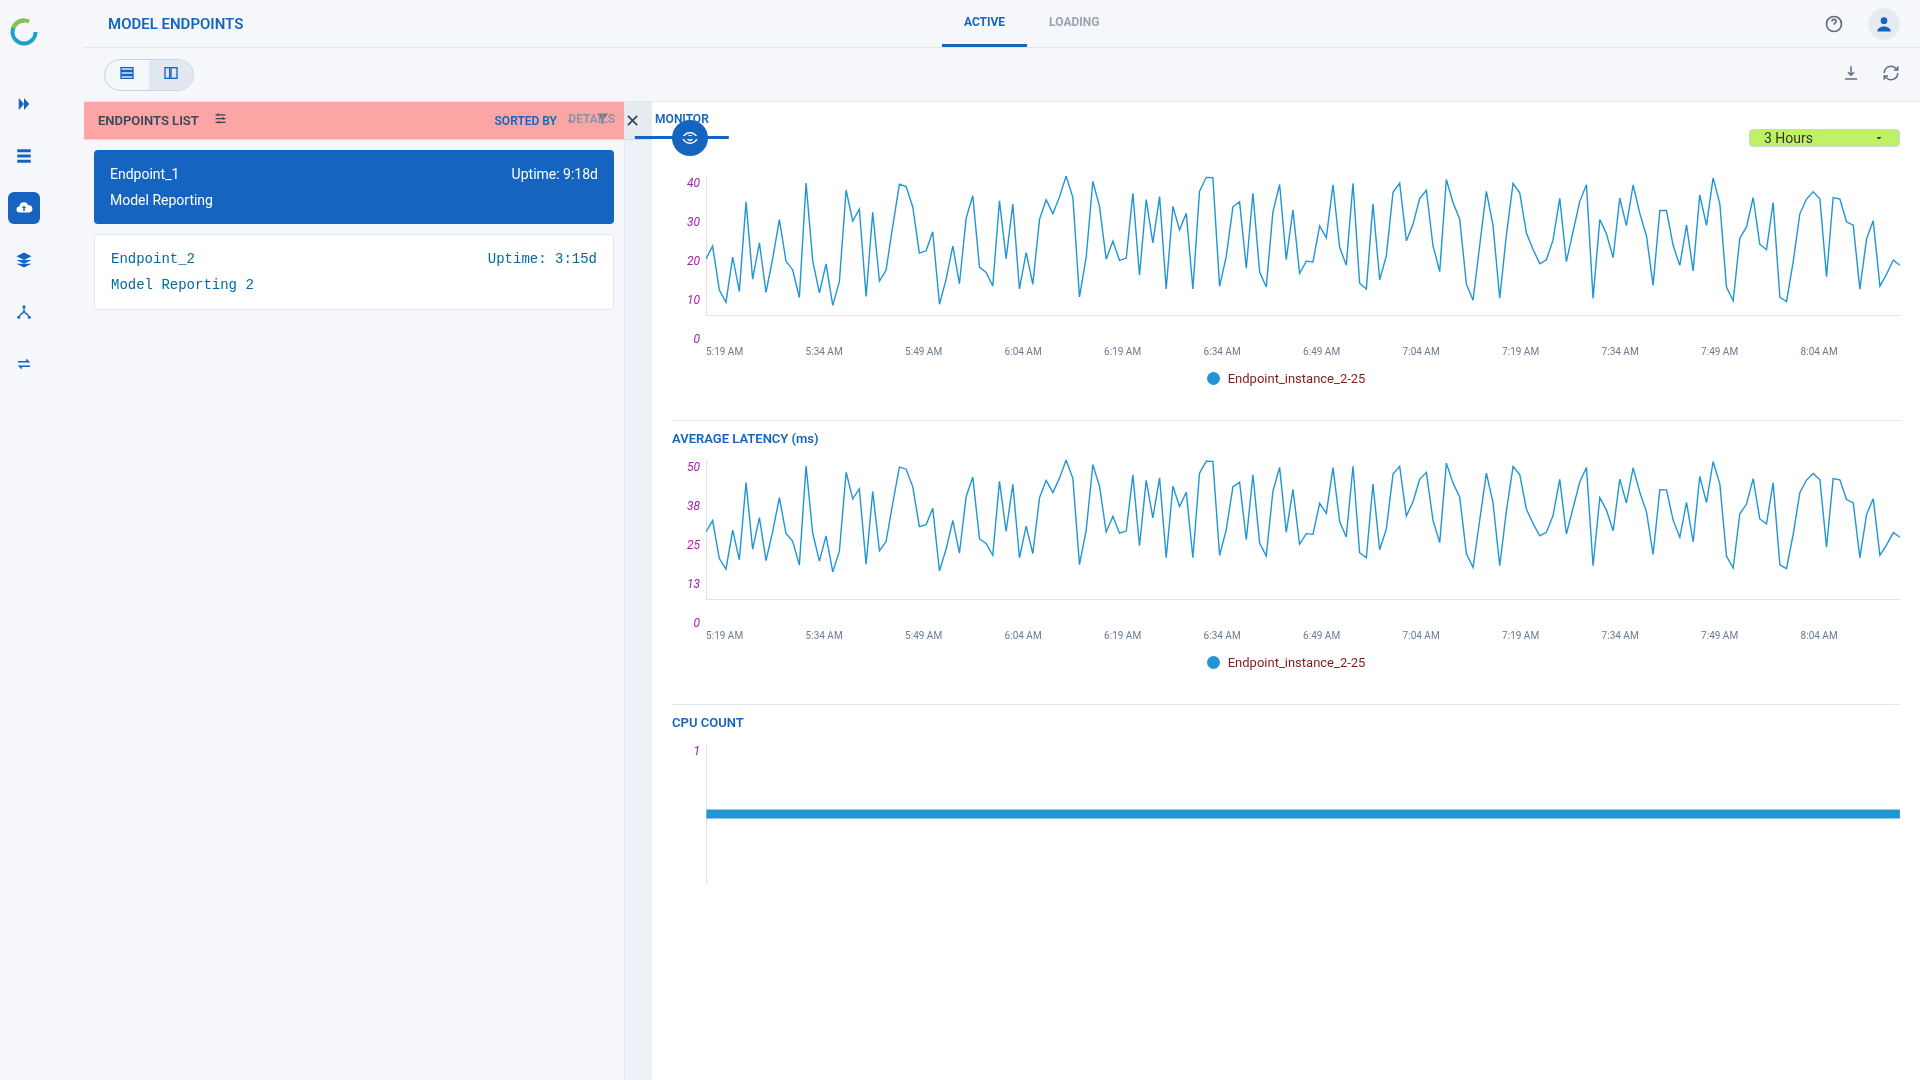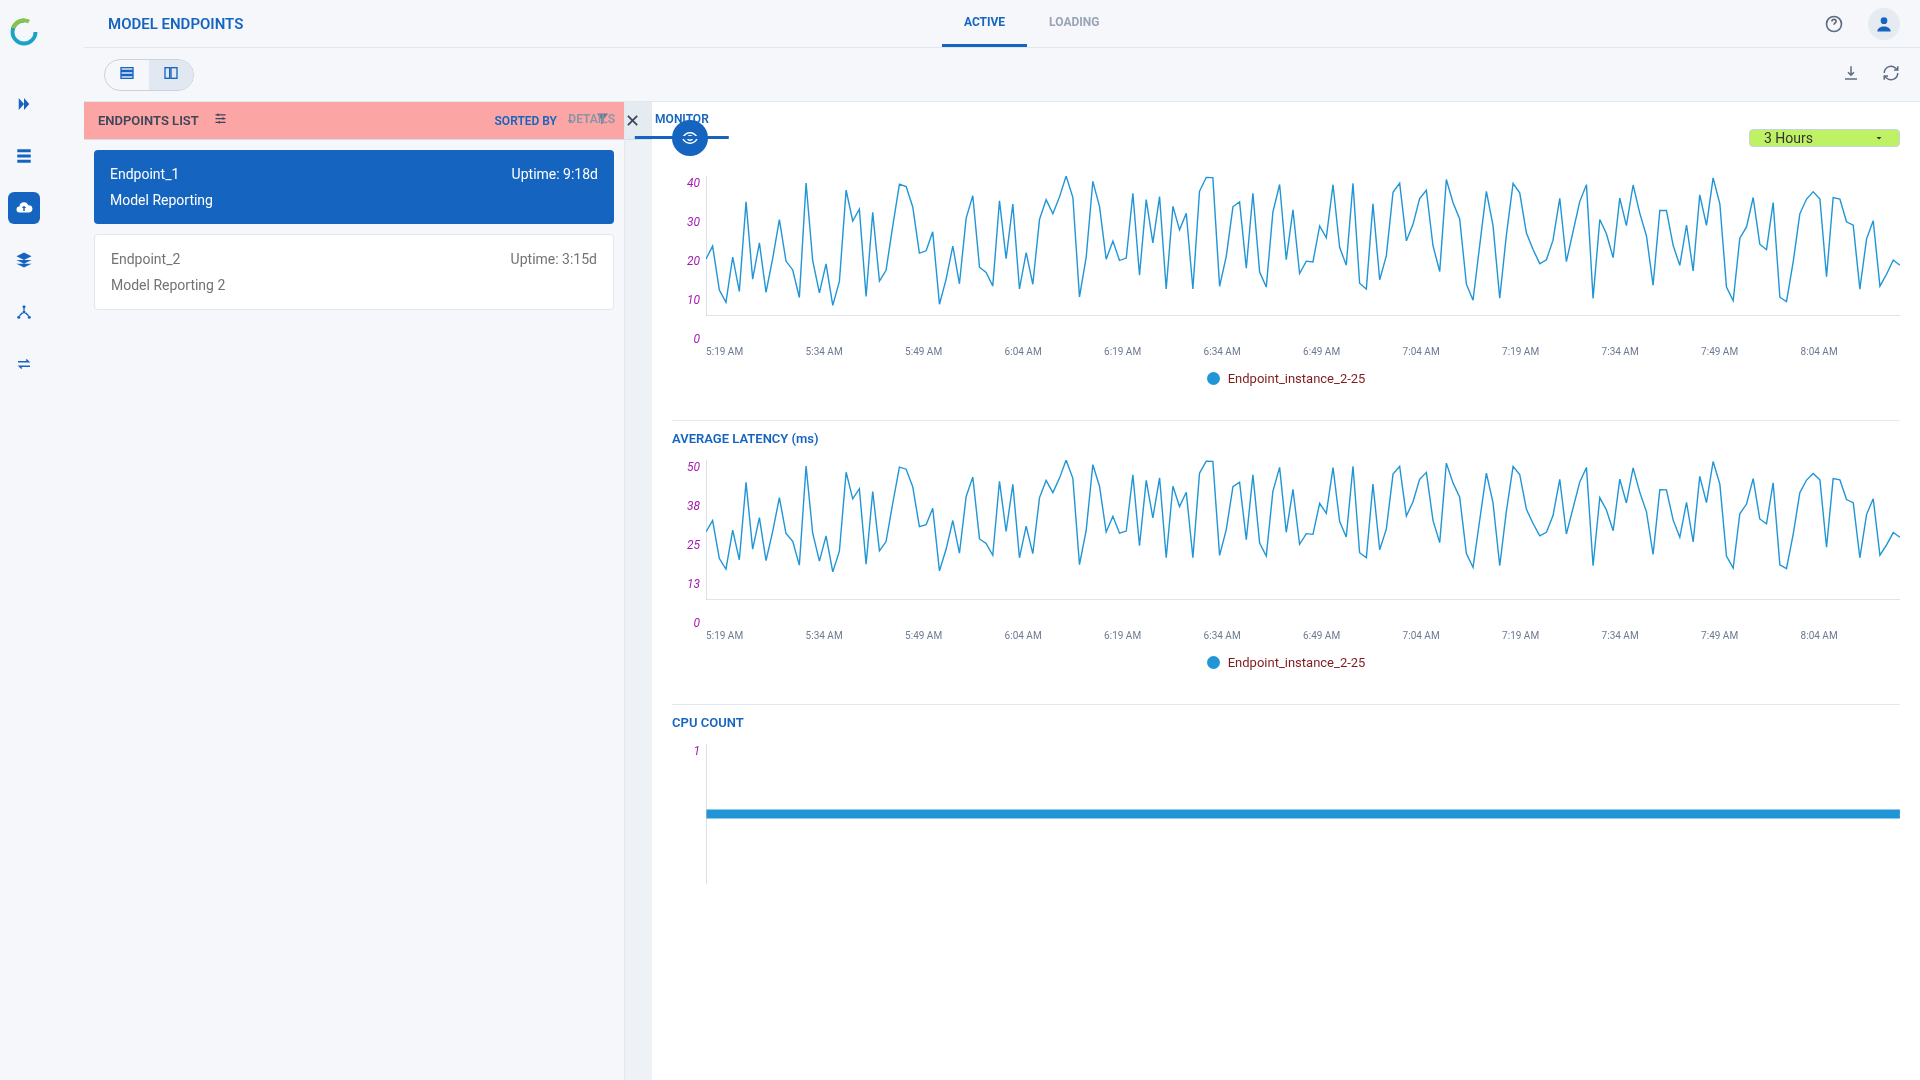--- a/index.html
+++ b/index.html
@@ -30,21 +30,21 @@
 .list-header-left { display: flex; align-items: center; gap: 14px; }
 .list-title { font-size: 13px; font-weight: 600; color: #3b465a; }
 .list-header-right { display: flex; align-items: center; gap: 20px; }
 .sorted-by { color: #1565c0; font-size: 12px; font-weight: 600; display: flex; align-items: center; gap: 8px; cursor: pointer; }
 .filter-btn { color: #6b7a92; cursor: pointer; }
 .endpoint-card { padding: 16px; margin: 10px 10px 0 10px; border-radius: 4px; cursor: pointer; }
 .endpoint-card .row1 { display: flex; justify-content: space-between; font-size: 14px; }
 .endpoint-card .row2 { font-size: 14px; margin-top: 10px; }
 .endpoint-card.selected { background: #1565c0; color: #fff; }
 .endpoint-card.plain { background: #fff; color: #333; border: 1px solid #e2e8f0; }
-.endpoint-card.plain .row1, .endpoint-card.plain .row2 { color: #737373; }
+.endpoint-card.plain .row1, .endpoint-card.plain .row2 { color: #0369a1; font-family: Liberation Mono, monospace; }
 .detail-pane { flex: 1; display: flex; flex-direction: row; min-width: 0; background: #eef1f6; }
 .detail-header { height: 38px; background: #e6ebf2; border-bottom: 1px solid #d7dde8; display: flex; align-items: center; justify-content: flex-end; position: relative; padding-right: 12px; }
 .detail-tabs { position: absolute; left: 50%; transform: translateX(-50%); display: flex; height: 100%; }
 .detail-tab { padding: 0 20px; display: flex; align-items: center; font-size: 12px; font-weight: 600; color: #8a94a8; cursor: pointer; border-bottom: 3px solid transparent; }
 .detail-tab.active { color: #1565c0; border-bottom-color: #1565c0; }
 .close-btn { cursor: pointer; color: #3b465a; font-size: 18px; }
 .monitor-body { flex: 1; overflow-y: auto; padding: 18px 20px; background: #fff; }
 .monitor-top-row { display: flex; align-items: center; justify-content: space-between; margin-bottom: 20px; }
 .eye-btn { width: 36px; height: 36px; background: #1565c0; border-radius: 50%; display: flex; align-items: center; justify-content: center; color: #fff; cursor: pointer; }
 .time-select { border: 1px solid #c9d2e0; border-radius: 4px; padding: 0 14px; font-size: 14px; background: #bef264; cursor: pointer; display: flex; align-items: center; gap: 60px; }

